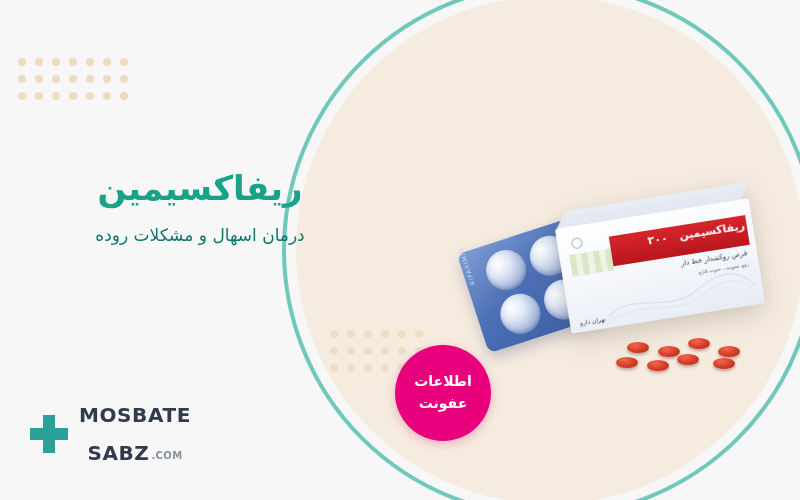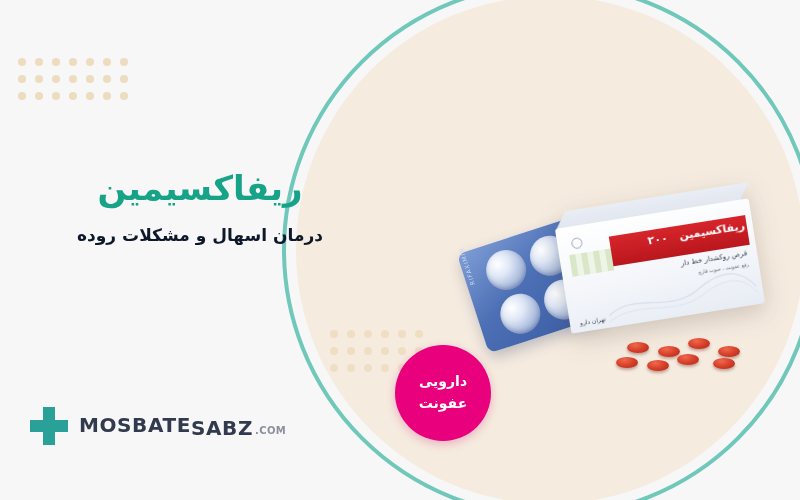--- a/index.html
+++ b/index.html
@@ -244,23 +244,23 @@
     margin: 0;
     font-size: 34px;
     line-height: 1.18;
     font-weight: bold;
     color: #17a387;
     letter-spacing: 0px;
   }
   #page-subtitle {
     margin: 16px 0 0 0;
     font-size: 17px;
-    font-weight: bold;
+    font-weight: normal;
     line-height: 1.4;
-    color: #0f172a;
+    color: #0f766e;
   }
 
   
   #info-badge {
     position: absolute;
     left: 395px;
     top: 345px;
     width: 96px;
     height: 96px;
     border-radius: 50%;
@@ -290,33 +290,34 @@
     cursor: pointer;
   }
   #logo-cross {
     width: 42px;
     height: 42px;
     flex: none;
     margin-right: 9px;
   }
   #logo-wordmark {
     display: flex;
-    flex-direction: row;
+    flex-direction: column;
     line-height: 1;
   }
   #logo-line-1 {
     font-size: 20px;
     font-weight: bold;
     letter-spacing: .6px;
     color: #323a4d;
   }
   #logo-line-2-wrap {
     display: flex;
     align-items: flex-end;
-    margin-top: 3px;
+    margin-top: 18px;
+    justify-content: center;
   }
   #logo-line-2 {
     font-size: 20px;
     font-weight: bold;
     letter-spacing: .6px;
     color: #323a4d;
   }
   #logo-tld {
     font-size: 10px;
     font-weight: bold;
@@ -418,21 +419,21 @@
       <span class="dot"></span>
       <span class="dot"></span>
   </div>
 
   <div id="headline-block">
     <h1 id="page-title">ریفاکسیمین</h1>
     <p id="page-subtitle">درمان اسهال و مشکلات روده</p>
   </div>
 
   <div id="info-badge">
-    <span>دارویی</span>
+    <span>اطلاعات</span>
     <span>عفونت</span>
   </div>
 
   <div id="brand-logo">
     <svg id="logo-cross" viewBox="0 0 42 42">
       <path d="M15 2 h12 v13 h13 v12 h-13 v13 h-12 v-13 h-13 v-12 h13 z" fill="#2aa198"></path>
     </svg>
     <div id="logo-wordmark">
       <span id="logo-line-1">MOSBATE</span>
       <span id="logo-line-2-wrap">

